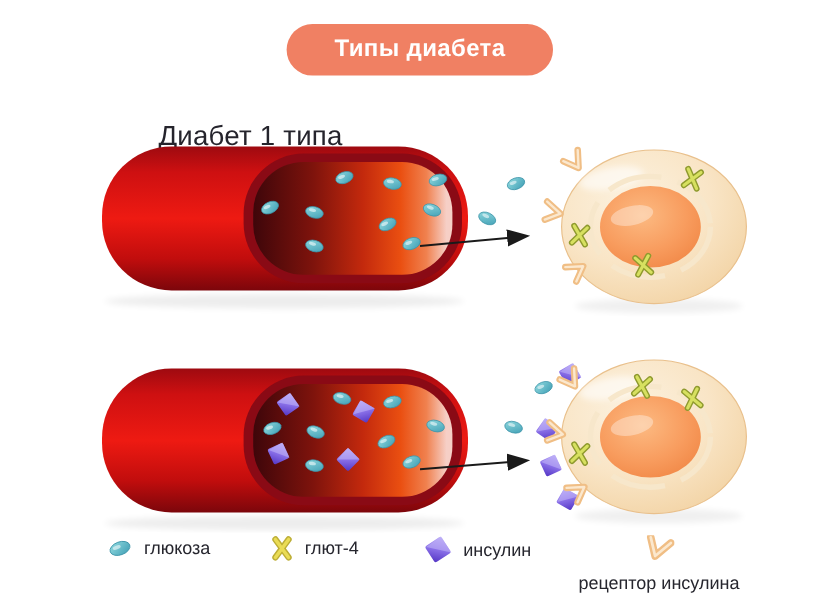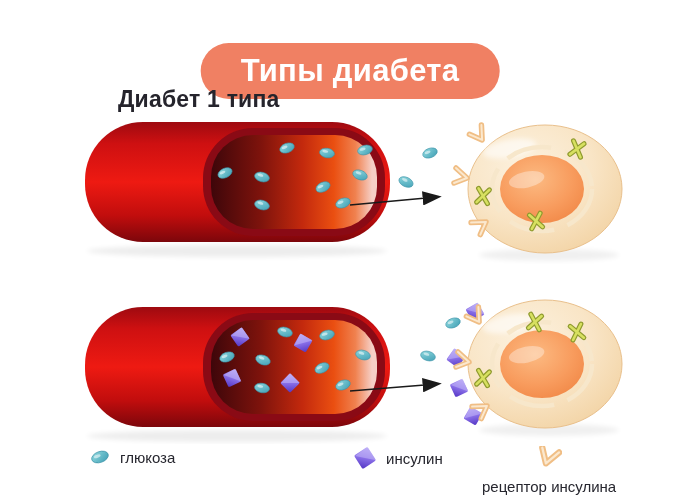--- a/index.html
+++ b/index.html
@@ -2,25 +2,25 @@
 <html><head>
 <meta charset="utf-8">
 <style>
   html,body{margin:0;padding:0;background:#fff;}
   .canvas{
     position:relative;width:700px;height:495px;background:#ffffff;
     font-family:"Liberation Sans",sans-serif;overflow:hidden;
   }
   .banner{
     position:absolute;left:50%;top:20px;transform:translateX(-50%);
-    background:#F08063;color:#ffffff;font-size:31px;font-weight:bold;
-    padding:10px 40px;border-radius:32px;letter-spacing:.3px;white-space:nowrap;margin-top:23px;
+    background:#F08063;color:#ffffff;font-size:20px;font-weight:bold;
+    padding:10px 40px;border-radius:32px;letter-spacing:.3px;white-space:nowrap;
   }
   .section-title{
-    position:absolute;left:118px;margin:0;font-size:23px;font-weight:bold;
+    position:absolute;left:118px;margin:14px;font-size:23px;font-weight:normal;
     color:#25242C;letter-spacing:.2px;
   }
   #title-1{top:86px;}
   #title-2{top:266px;}
   .section-svg{position:absolute;left:0;width:700px;height:152px;}
   #section-svg-1{top:112px;}
   #section-svg-2{top:292px;}
   .legend{position:absolute;left:0;top:446px;width:700px;height:32px;text-align:center;}
   .legend-item{position:absolute;top:0;display:flex;align-items:center;gap:8px;}
   .legend-item span{font-size:15px;color:#26262E;}
@@ -195,20 +195,27 @@
 
   <div class="legend">
     <div class="legend-item li-1">
       <svg width="24" height="22" viewBox="-12 -11 24 22">
         <g transform="rotate(-20) scale(1.15)">
             <use href="#glu"></use>
           </g>
       </svg>
       <span>глюкоза</span>
     </div>
+    <div class="legend-item li-2">
+      <svg width="22" height="22" viewBox="-11 -11 22 22">
+        <path d="M-5.5,-7.5 L5.5,7.5 M5.5,-7.5 L-5.5,7.5" stroke="#BDAE36" stroke-width="5.2" stroke-linecap="round" fill="none"></path>
+        <path d="M-5.5,-7.5 L5.5,7.5 M5.5,-7.5 L-5.5,7.5" stroke="#EADC55" stroke-width="2.8" stroke-linecap="round" fill="none"></path>
+      </svg>
+      <span>глют-4</span>
+    </div>
     <div class="legend-item li-3">
       <svg width="26" height="24" viewBox="-13 -12 26 24">
         <g transform="rotate(12) scale(1.15)">
             <use href="#ins"></use>
           </g>
       </svg>
       <span>инсулин</span>
     </div>
     <div class="legend-item li-4">
       <svg width="26" height="24" viewBox="-13 -12 26 24">

